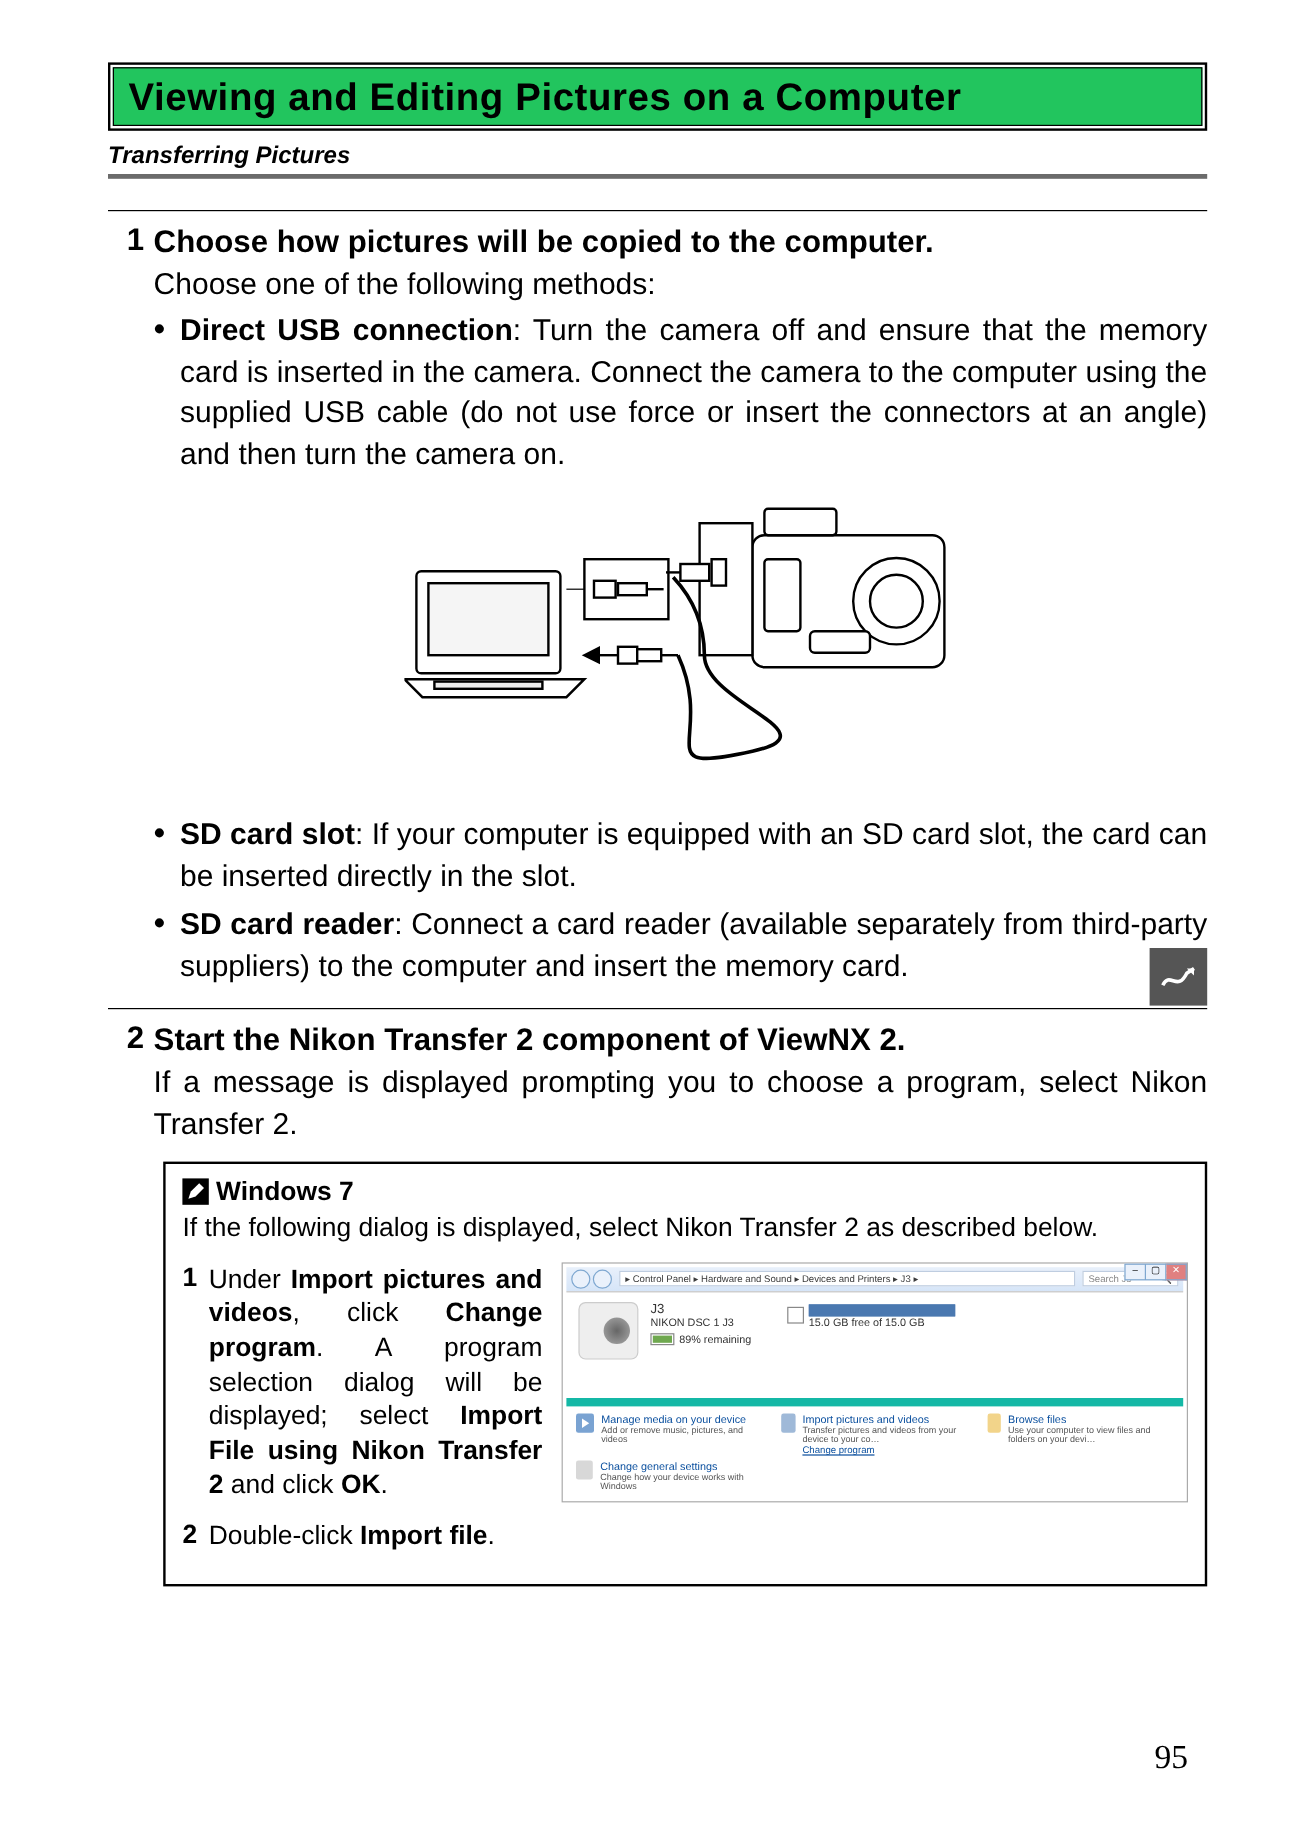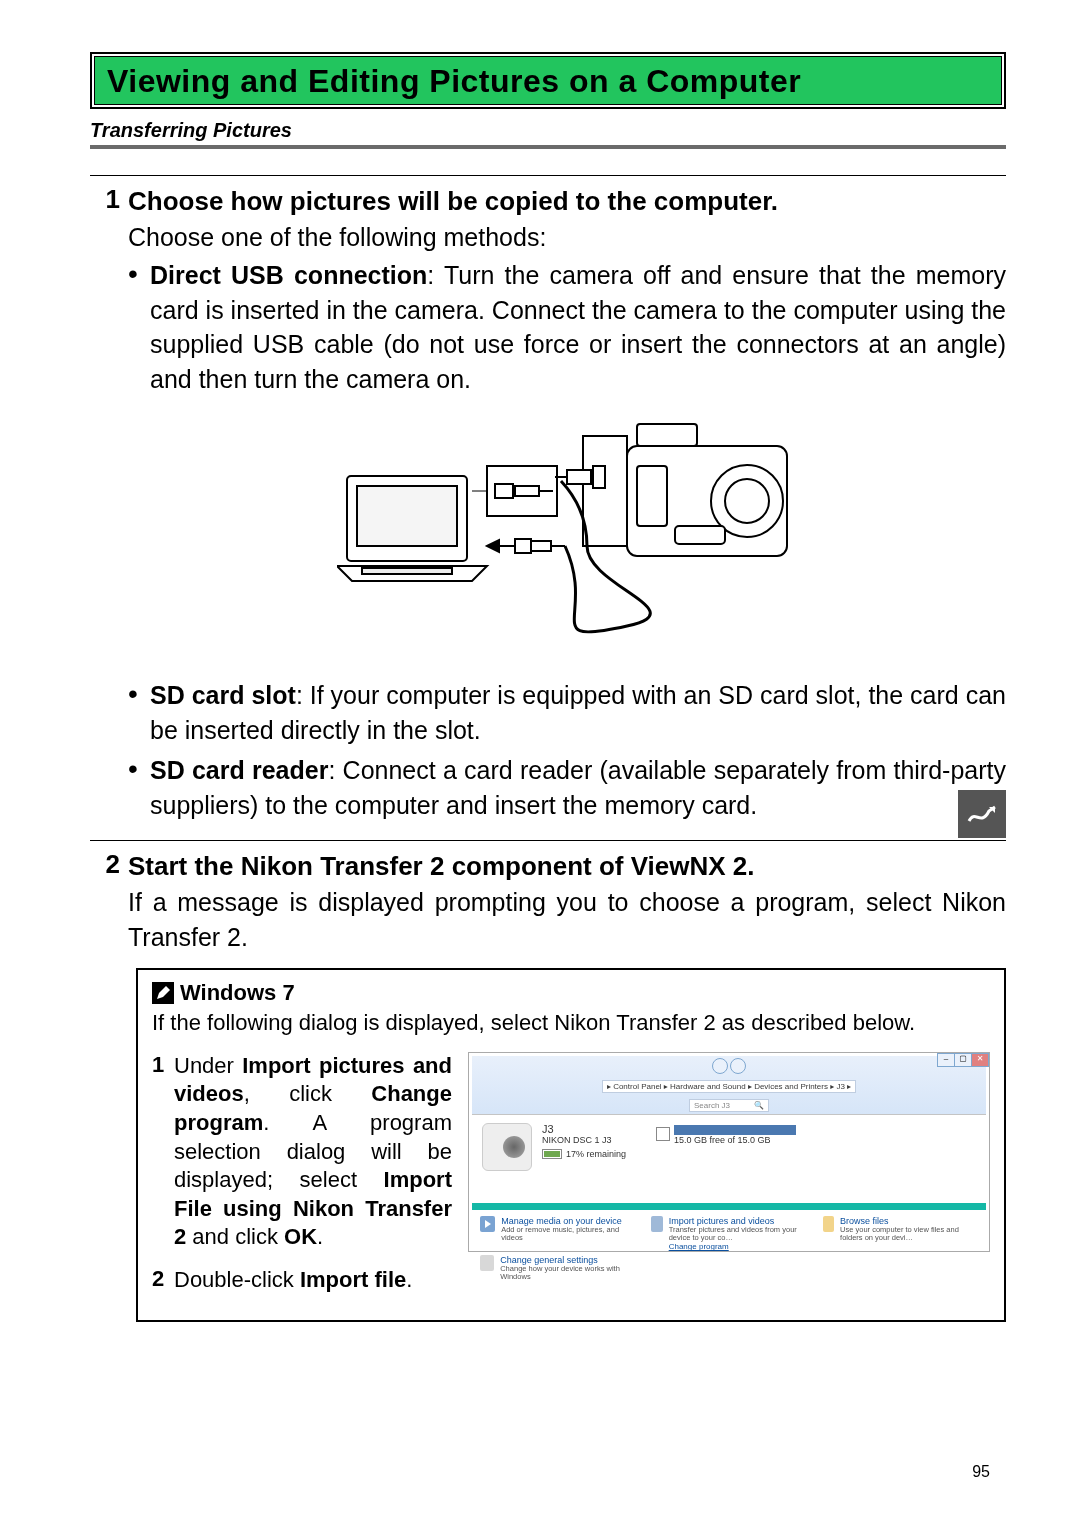--- a/index.html
+++ b/index.html
@@ -147,21 +147,20 @@
     height: 200px;
     position: relative;
   }
   .ws-titlebar {
     display: flex;
     align-items: center;
     gap: 6px;
     padding: 2px 4px;
     background: linear-gradient(#e8f0fb, #d6e5f8);
     border-bottom: 1px solid #c4c4c4;
-    flex-direction: column;
   }
   .ws-nav {
     display: inline-flex;
     gap: 2px;
   }
   .ws-nav .circ {
     width: 14px; height: 14px; border-radius: 50%;
     border: 1px solid #7ea7d0; background: #eaf1fb;
   }
   .ws-bc {
@@ -268,21 +267,22 @@
     top: 790px;
     width: 48px; height: 48px;
     background: #555;
     display:flex;align-items:center;justify-content:center;
   }
   .side-tab svg{width:34px;height:34px;}
   .page-num {
     position: absolute;
     bottom: 40px;
     right: 90px;
-    font-size: 16px;
+    font-size: 28px;
+    font-family: Liberation Serif, serif;
   }
   .justify { text-align: justify; }
 </style>
 </head>
 <body>
 
 <div class="page">
 
   <div class="outer-border">
     <div class="header-box">
@@ -408,21 +408,21 @@
               </span>
           </div>
           <div class="ws-device">
             <div class="ws-camera"></div>
             <div class="ws-devinfo">
               <div class="ws-devcol">
                 <div class="devname">J3</div>
                 <div>NIKON DSC 1 J3</div>
                 <div class="ws-battery">
                     <span class="bicon"></span>
-                    <span>17% remaining</span>
+                    <span>89% remaining</span>
                   </div>
               </div>
               <div class="ws-devcol">
                 <div class="ws-storage">
                     <span class="sicon"></span>
                     <div>
                       <div class="ws-bar"></div>
                       <div>15.0 GB free of 15.0 GB</div>
                     </div>
                   </div>

